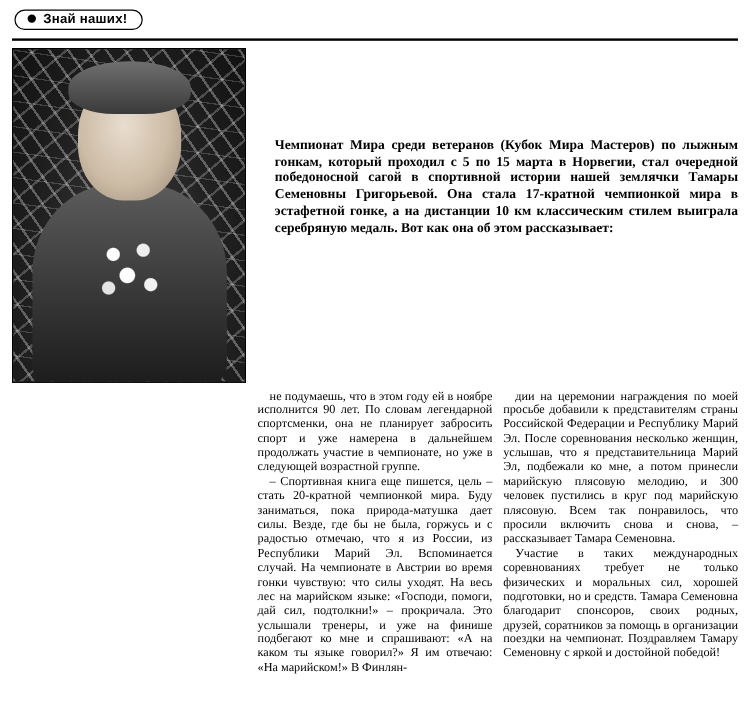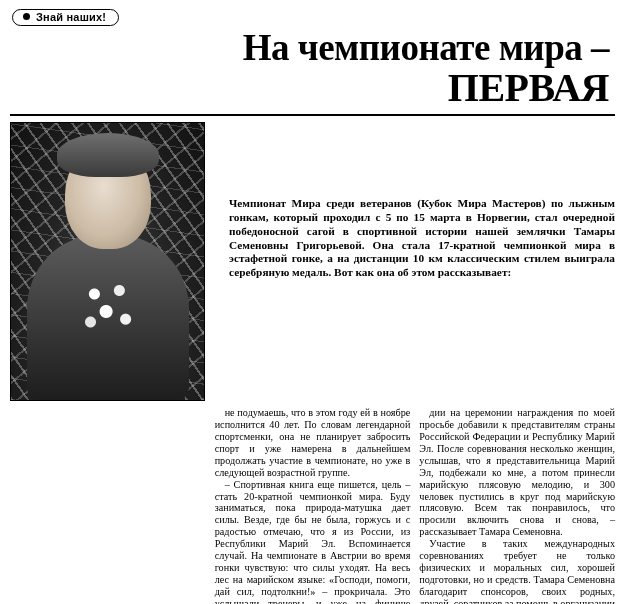--- a/index.html
+++ b/index.html
@@ -170,24 +170,20 @@
 </head>
 <body>
 
 <div class="page">
 
   <div class="rubric">
     <span class="bullet"></span>
     <span>Знай наших!</span>
   </div>
 
-  <div class="headline">
-    <span>На чемпионате мира –</span>
-    <span class="l2">ПЕРВАЯ</span>
-  </div>
 
   <hr class="rule">
 
   <div class="top">
     <div class="photo-col">
       <div class="photo">
         <div class="bg"></div>
         <div class="body"></div>
         <div class="head"></div>
         <div class="cap"></div>
@@ -199,21 +195,21 @@
     </div>
   </div>
 
   <div class="cols">
     <div class="col first">
       <div class="col-first-spacer"></div>
 
     </div>
 
     <div class="col second">
-      <p>не подумаешь, что в этом году ей в ноябре исполнится 40 лет. По словам легендарной спортсменки, она не планирует забросить спорт и уже намерена в дальнейшем продолжать участие в чемпионате, но уже в следующей возрастной группе.</p>
+      <p>не подумаешь, что в этом году ей в ноябре исполнится 90 лет. По словам легендарной спортсменки, она не планирует забросить спорт и уже намерена в дальнейшем продолжать участие в чемпионате, но уже в следующей возрастной группе.</p>
       <p>– Спортивная книга еще пишется, цель – стать 20-кратной чемпионкой мира. Буду заниматься, пока природа-матушка дает силы. Везде, где бы не была, горжусь и с радостью отмечаю, что я из России, из Республики Марий Эл. Вспоминается случай. На чемпионате в Австрии во время гонки чувствую: что силы уходят. На весь лес на марийском языке: «Господи, помоги, дай сил, подтолкни!» – прокричала. Это услышали тренеры, и уже на финише подбегают ко мне и спрашивают: «А на каком ты языке говорил?» Я им отвечаю: «На марийском!» В Финлян-</p>
     </div>
 
     <div class="col third">
       <p>дии на церемонии награждения по моей просьбе добавили к представителям страны Российской Федерации и Республику Марий Эл. После соревнования несколько женщин, услышав, что я представительница Марий Эл, подбежали ко мне, а потом принесли марийскую плясовую мелодию, и 300 человек пустились в круг под марийскую плясовую. Всем так понравилось, что просили включить снова и снова, – рассказывает Тамара Семеновна.</p>
       <p>Участие в таких международных соревнованиях требует не только физических и моральных сил, хорошей подготовки, но и средств. Тамара Семеновна благодарит спонсоров, своих родных, друзей, соратников за помощь в организации поездки на чемпионат. Поздравляем Тамару Семеновну с яркой и достойной победой!</p>
 
     </div>
   </div>
 

